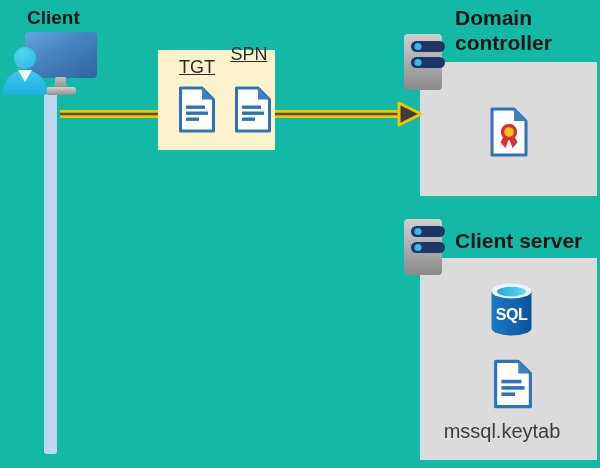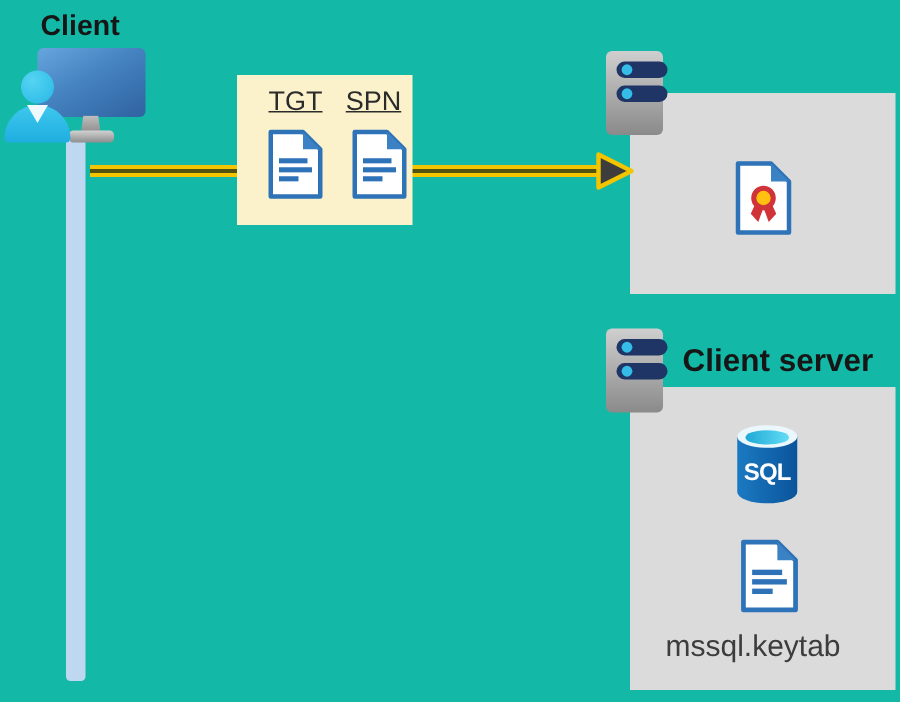--- a/index.html
+++ b/index.html
@@ -54,39 +54,40 @@
   </div>
 
   <svg class="abs arrow-svg" width="368" height="30" viewBox="0 0 368 30">
     <line x1="4" y1="15" x2="348" y2="15" stroke="#F2C500" stroke-width="8"></line>
     <line x1="4" y1="15" x2="348" y2="15" stroke="#53530E" stroke-width="2.6"></line>
     <polygon points="343,4 365,15 343,26" fill="#3D3D3D" stroke="#F2C500" stroke-width="3" stroke-linejoin="round"></polygon>
   </svg>
 
   <div class="abs ticket-box"></div>
   <div class="abs small-label over" style="left:177px;top:57px;width:40px;">TGT</div>
-  <div class="abs small-label over" style="left:229px;top:57px;width:40px;">SPN</div>
+  <div class="abs small-label over" style="left:229px;top:44px;width:40px;">SPN</div>
 
   <svg class="abs over" style="left:178px;top:86px;" width="38" height="47" viewBox="0 0 38 47">
     <path d="M2.5,2 H24 L35.5,13.5 V45 H2.5 Z" fill="#ffffff" stroke="#2E73B8" stroke-width="3" stroke-linejoin="round"></path>
     <path d="M24,2 L35.5,13.5 L24,13.5 Z" fill="#3B82C4"></path>
     <rect x="8" y="19.5" width="19" height="3.4" fill="#2E73B8"></rect>
     <rect x="8" y="25.5" width="22" height="3.4" fill="#2E73B8"></rect>
     <rect x="8" y="31.5" width="13" height="3.4" fill="#2E73B8"></rect>
   </svg>
 
   <svg class="abs over" style="left:234px;top:86px;" width="38" height="47" viewBox="0 0 38 47">
     <path d="M2.5,2 H24 L35.5,13.5 V45 H2.5 Z" fill="#ffffff" stroke="#2E73B8" stroke-width="3" stroke-linejoin="round"></path>
     <path d="M24,2 L35.5,13.5 L24,13.5 Z" fill="#3B82C4"></path>
     <rect x="8" y="19.5" width="19" height="3.4" fill="#2E73B8"></rect>
     <rect x="8" y="25.5" width="22" height="3.4" fill="#2E73B8"></rect>
     <rect x="8" y="31.5" width="13" height="3.4" fill="#2E73B8"></rect>
   </svg>
 
   <div class="abs gray-box dc-box"></div>
+  <div class="abs heading" style="left:455px;top:5px;width:125px;z-index:2;">Domain controller</div>
 
   <svg class="abs" style="left:402px;top:33px;z-index:2;" width="46" height="58" viewBox="0 0 46 58">
     <defs>
       <linearGradient id="sg1" x1="0" y1="0" x2="0" y2="1">
         <stop offset="0" stop-color="#CFCFCF"></stop>
           <stop offset="1" stop-color="#8A8A8A"></stop>
       </linearGradient>
     </defs>
     <rect x="2" y="1" width="38" height="56" rx="4" fill="url(#sg1)"></rect>
     <rect x="9" y="8" width="34" height="11" rx="5.5" fill="#1E3565"></rect>

